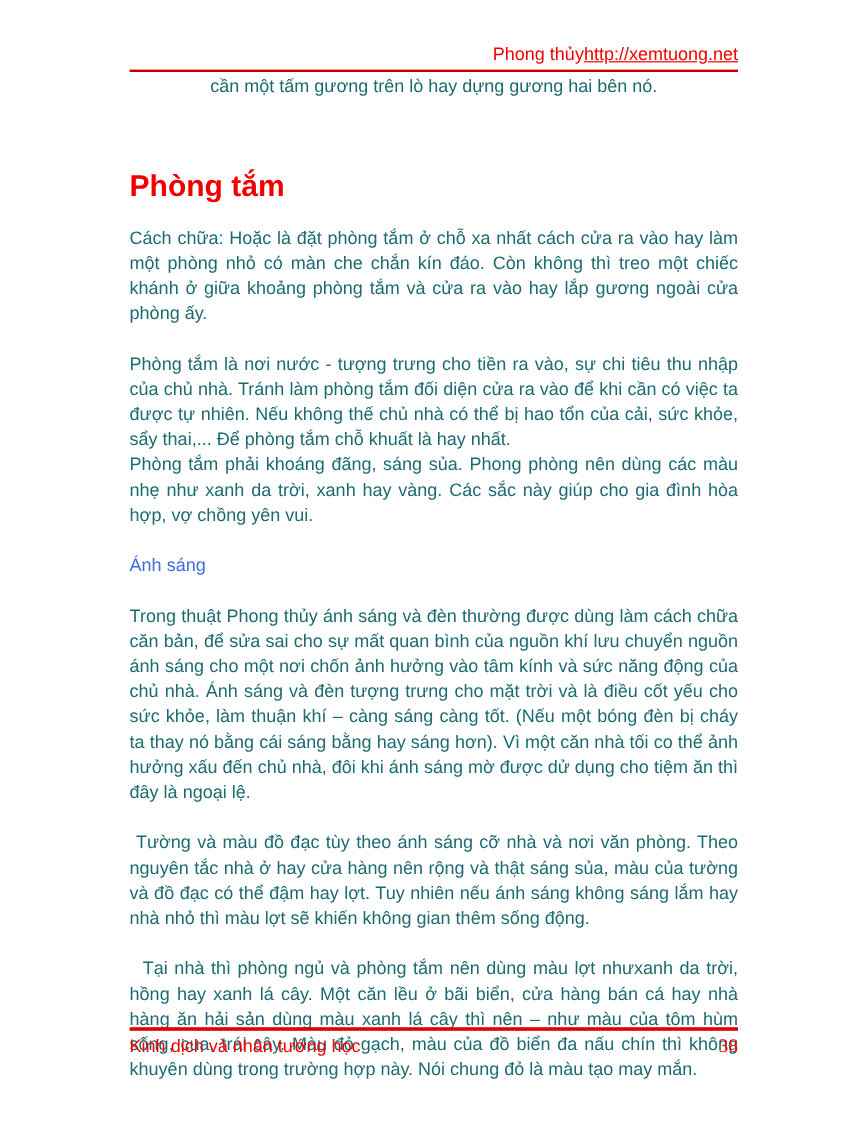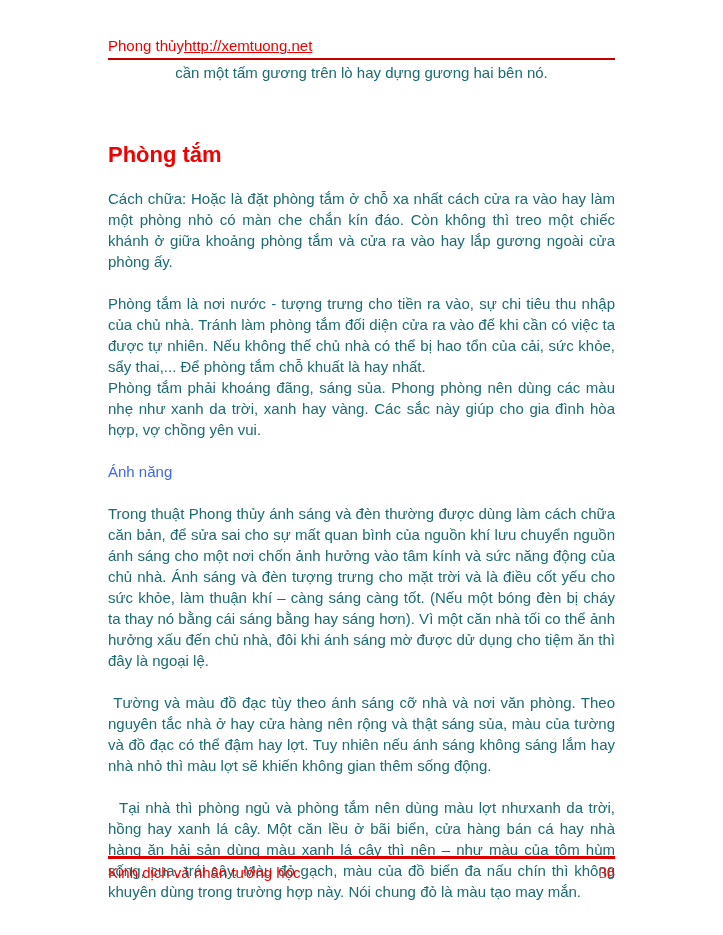--- a/index.html
+++ b/index.html
@@ -11,21 +11,21 @@
   .page {
     position: relative;
     width: 723px; height: 935px;
     background: #ffffff;
     overflow: hidden;
   }
   .content { padding: 36px 108px 0 108px; }
 
   .header-row {
     display: flex;
-    justify-content: flex-start;
+    justify-content: flex-end;
     align-items: flex-end;
     color: #f20000;
     font-size: 15px;
     line-height: 19px;
     border-bottom: 2px solid #c40000;
     padding-bottom: 3px;
   }
   .header-link {
     color: #f20000;
     text-decoration: underline;
@@ -38,21 +38,21 @@
     line-height: 21px;
     text-align: justify;
     margin: 21px 0 0 0;
     white-space: pre-wrap;
   }
   p.body.first { margin-top: 2px; text-align: center; }
   p.body.no-gap { margin-top: 0; }
 
   h1.doc-title {
     color: #f10000;
-    font-size: 22px;
+    font-size: 25px;
     line-height: 24px;
     font-weight: bold;
     margin: 60px 0 0 0;
   }
   h2.sub {
     color: #4169e1;
     font-size: 15px;
     line-height: 21px;
     font-weight: normal;
     margin: 21px 0 0 0;
@@ -88,21 +88,21 @@
 
     <p class="body first">cần một tấm gương trên lò hay dựng gương hai bên nó.</p>
 
     <h1 class="doc-title">Phòng tắm</h1>
 
     <p class="body">Cách chữa: Hoặc là đặt phòng tắm ở chỗ xa nhất cách cửa ra vào hay làm một phòng nhỏ có màn che chắn kín đáo. Còn không thì treo một chiếc khánh ở giữa khoảng phòng tắm và cửa ra vào hay lắp gương ngoài cửa phòng ấy.</p>
 
     <p class="body">Phòng tắm là nơi nước - tượng trưng cho tiền ra vào, sự chi tiêu thu nhập của chủ nhà. Tránh làm phòng tắm đối diện cửa ra vào để khi cần có việc ta được tự nhiên. Nếu không thế chủ nhà có thể bị hao tổn của cải, sức khỏe, sẩy thai,... Để phòng tắm chỗ khuất là hay nhất.</p>
     <p class="body no-gap">Phòng tắm phải khoáng đãng, sáng sủa. Phong phòng nên dùng các màu nhẹ như xanh da trời, xanh hay vàng. Các sắc này giúp cho gia đình hòa hợp, vợ chồng yên vui.</p>
 
-    <h2 class="sub">Ánh năng</h2>
+    <h2 class="sub">Ánh sáng</h2>
     <p class="body">Trong thuật Phong thủy ánh sáng và đèn thường được dùng làm cách chữa căn bản, để sửa sai cho sự mất quan bình của nguồn khí lưu chuyển nguồn ánh sáng cho một nơi chốn ảnh hưởng vào tâm kính và sức năng động của chủ nhà. Ánh sáng và đèn tượng trưng cho mặt trời và là điều cốt yếu cho sức khỏe, làm thuận khí – càng sáng càng tốt. (Nếu một bóng đèn bị cháy ta thay nó bằng cái sáng bằng hay sáng hơn). Vì một căn nhà tối co thể ảnh hưởng xấu đến chủ nhà, đôi khi ánh sáng mờ được dử dụng cho tiệm ăn thì đây là ngoại lệ.</p>
 
     <p class="body"> Tường và màu đồ đạc tùy theo ánh sáng cỡ nhà và nơi văn phòng. Theo nguyên tắc nhà ở hay cửa hàng nên rộng và thật sáng sủa, màu của tường và đồ đạc có thể đậm hay lợt. Tuy nhiên nếu ánh sáng không sáng lắm hay nhà nhỏ thì màu lợt sẽ khiến không gian thêm sống động.</p>
     <p class="body">  Tại nhà thì phòng ngủ và phòng tắm nên dùng màu lợt nhưxanh da trời, hồng hay xanh lá cây. Một căn lều ở bãi biển, cửa hàng bán cá hay nhà hàng ăn hải sản dùng màu xanh lá cây thì nên – như màu của tôm hùm sống, cua, trái cây. Màu đỏ gạch, màu của đồ biển đa nấu chín thì không khuyên dùng trong trường hợp này. Nói chung đỏ là màu tạo may mắn.</p>
 
   </div>
 
   <div class="footer">
     <span>Kinh dịch và nhân tướng học</span>
     <span class="page-num">38</span>

